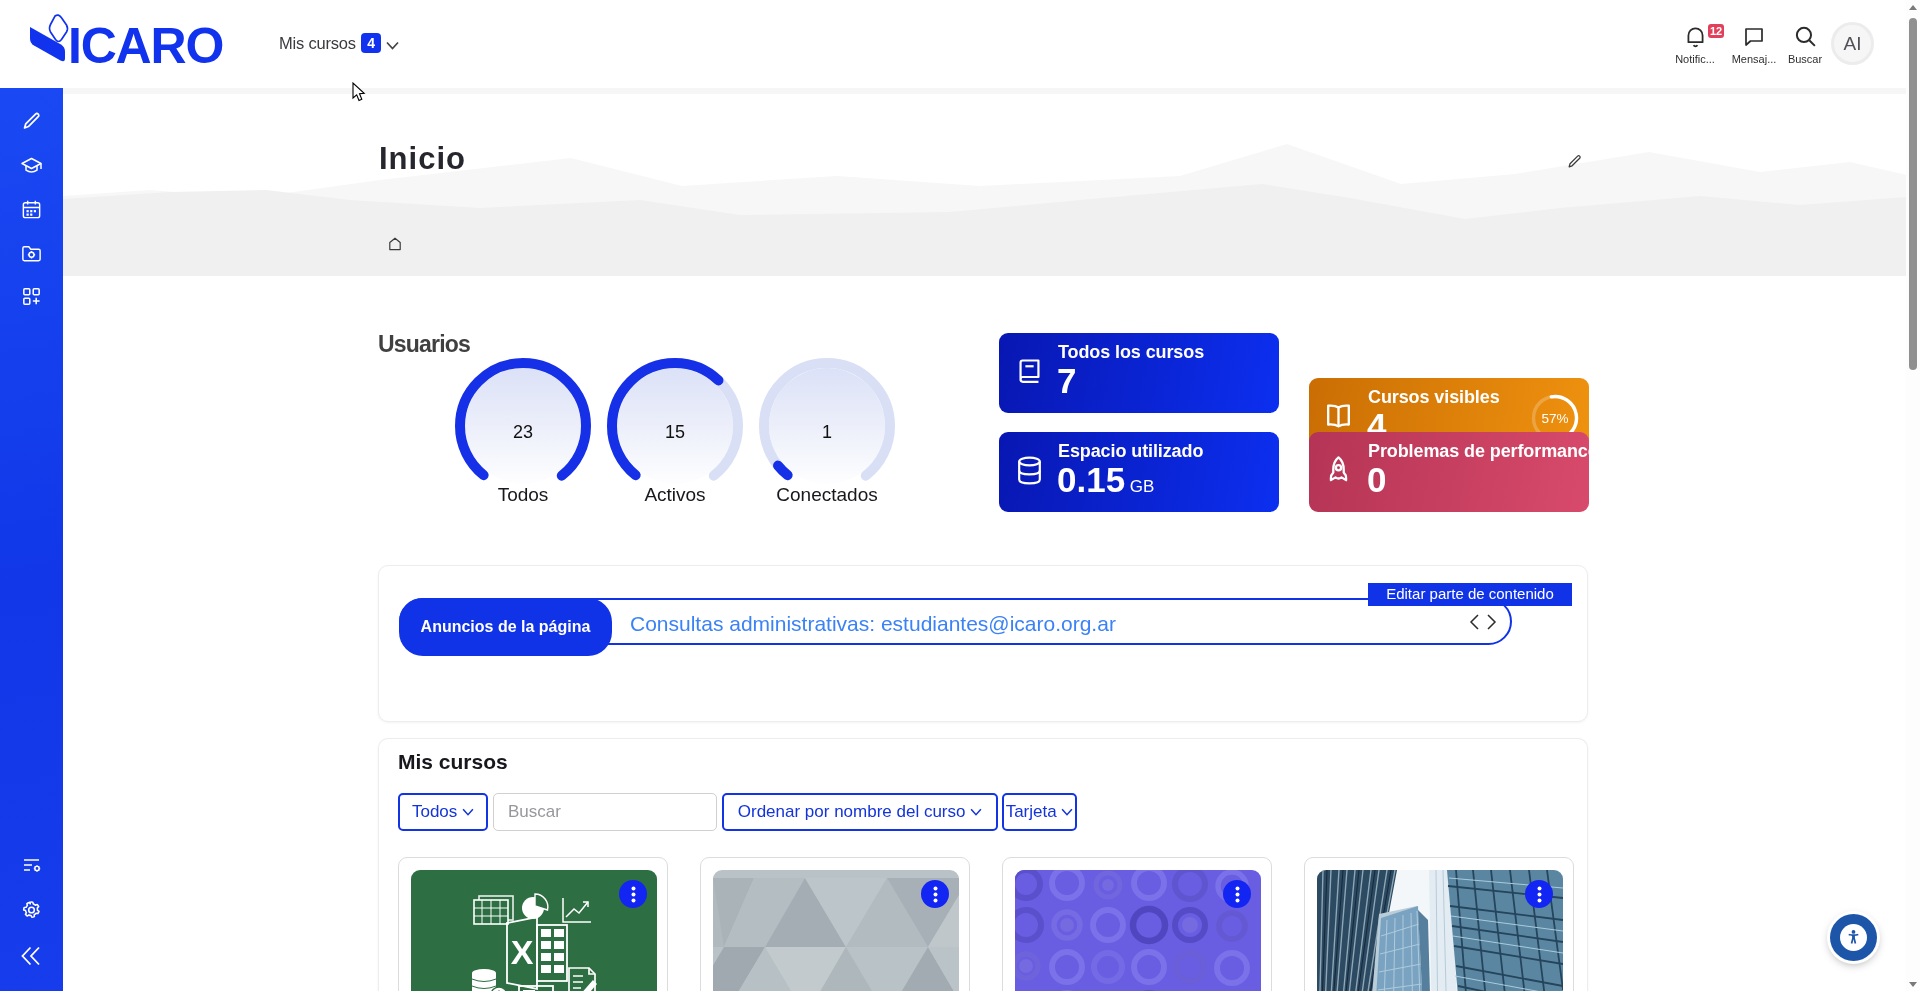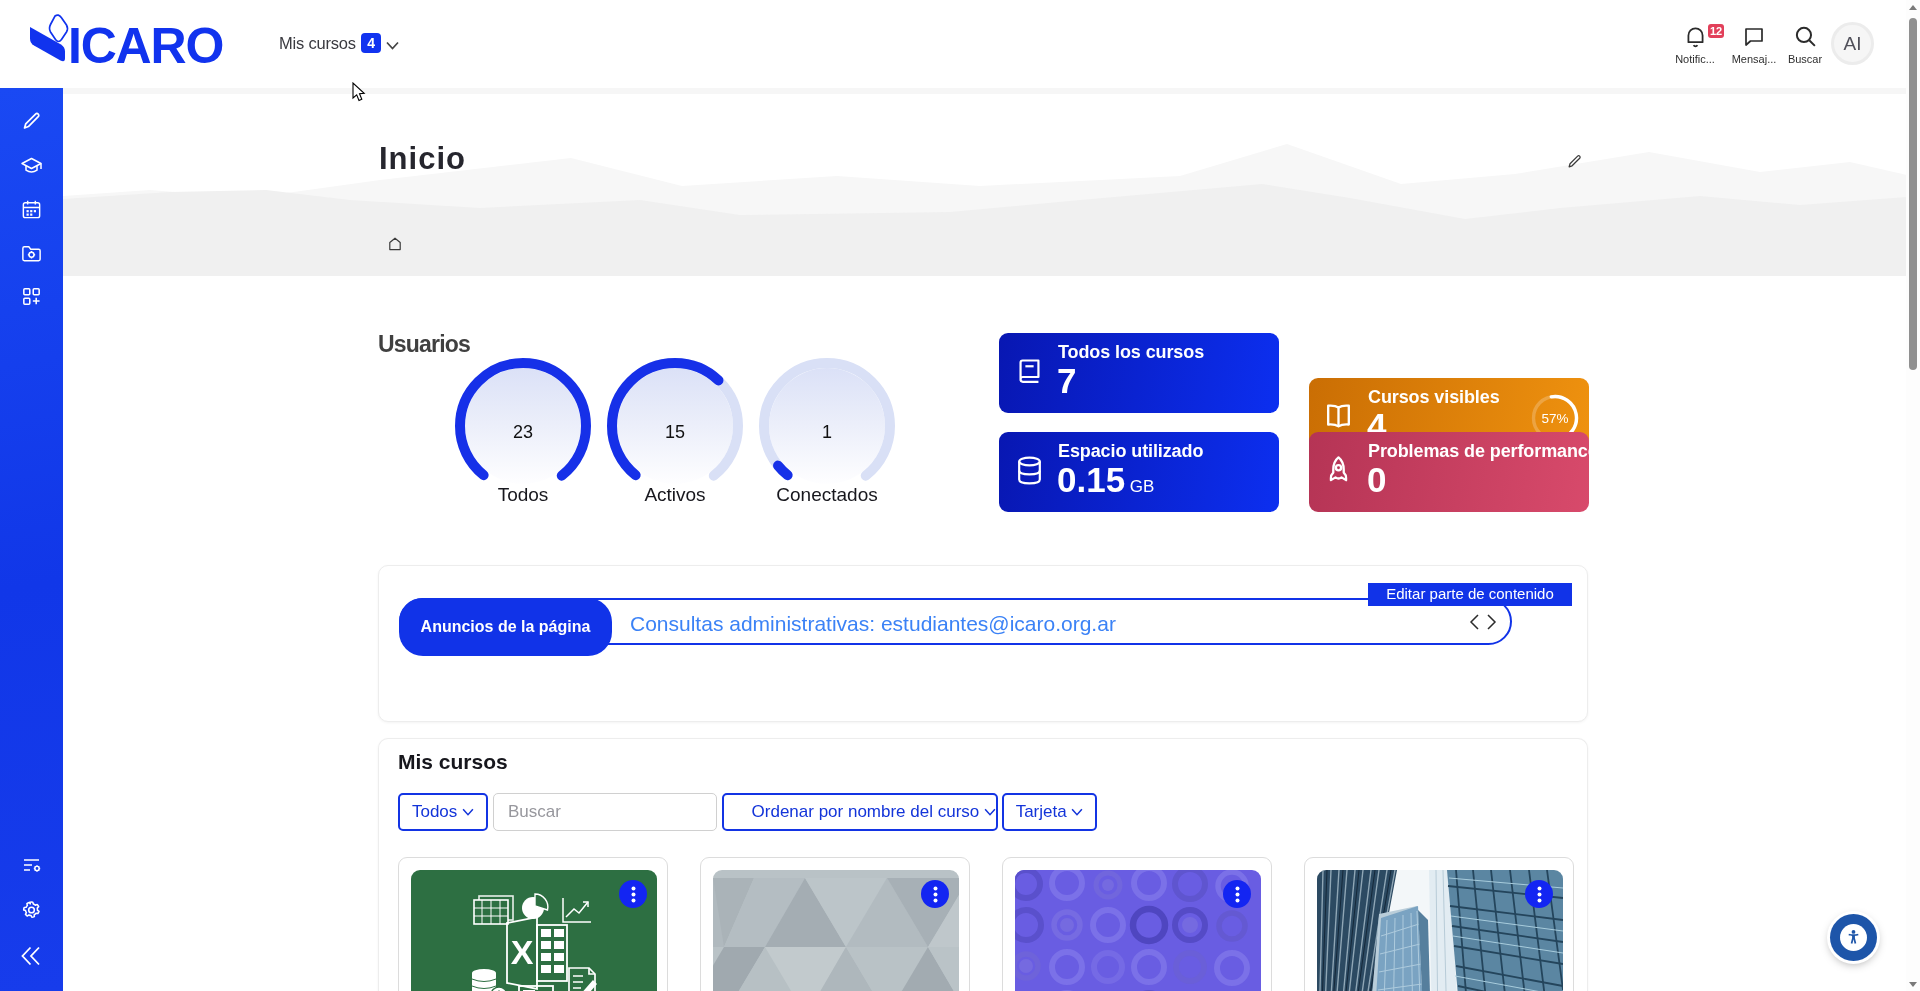--- a/index.html
+++ b/index.html
@@ -305,24 +305,24 @@
   <div id="anun-edit">Editar parte de contenido</div>
 </div>
 
 
 <div class="wcard" style="top:738px;height:253px;border-radius:10px 10px 0 0;border-bottom:none;">
   <div id="mc-title">Mis cursos</div>
   <div class="fbtn" style="left:19px;width:90px;">Todos&nbsp;<svg width="12" height="8" viewBox="0 0 13 9">
           <path d="M1 1.5 L6.5 7.5 L12 1.5" fill="none" stroke="#1334d9" stroke-width="1.7"></path>
         </svg></div>
   <div id="f-input">Buscar</div>
-  <div class="fbtn" style="left:343px;width:276px;justify-content:flex-end;">Ordenar por nombre del curso&nbsp;<svg width="12" height="8" viewBox="0 0 13 9">
+  <div class="fbtn" style="left:343px;width:276px;">Ordenar por nombre del curso&nbsp;<svg width="12" height="8" viewBox="0 0 13 9">
           <path d="M1 1.5 L6.5 7.5 L12 1.5" fill="none" stroke="#1334d9" stroke-width="1.7"></path>
         </svg></div>
-  <div class="fbtn" style="left:623px;width:95px;">Tarjeta&nbsp;<svg width="12" height="8" viewBox="0 0 13 9">
+  <div class="fbtn" style="left:623px;width:75px;">Tarjeta&nbsp;<svg width="12" height="8" viewBox="0 0 13 9">
           <path d="M1 1.5 L6.5 7.5 L12 1.5" fill="none" stroke="#1334d9" stroke-width="1.7"></path>
         </svg></div>
 
   <div class="ccard" style="left:19px;">
     <div class="cimg" style="background:#2d6f42;">
       <svg width="246" height="160" viewBox="0 0 246 160">
         <g>
           <rect x="68" y="26" width="34" height="24" fill="none" stroke="#e8eee9" stroke-width="1.6"></rect>
           <rect x="63" y="30" width="34" height="24" fill="#2d6f42" stroke="#fff" stroke-width="1.6"></rect>
           <g stroke="#fff" stroke-width="1">

